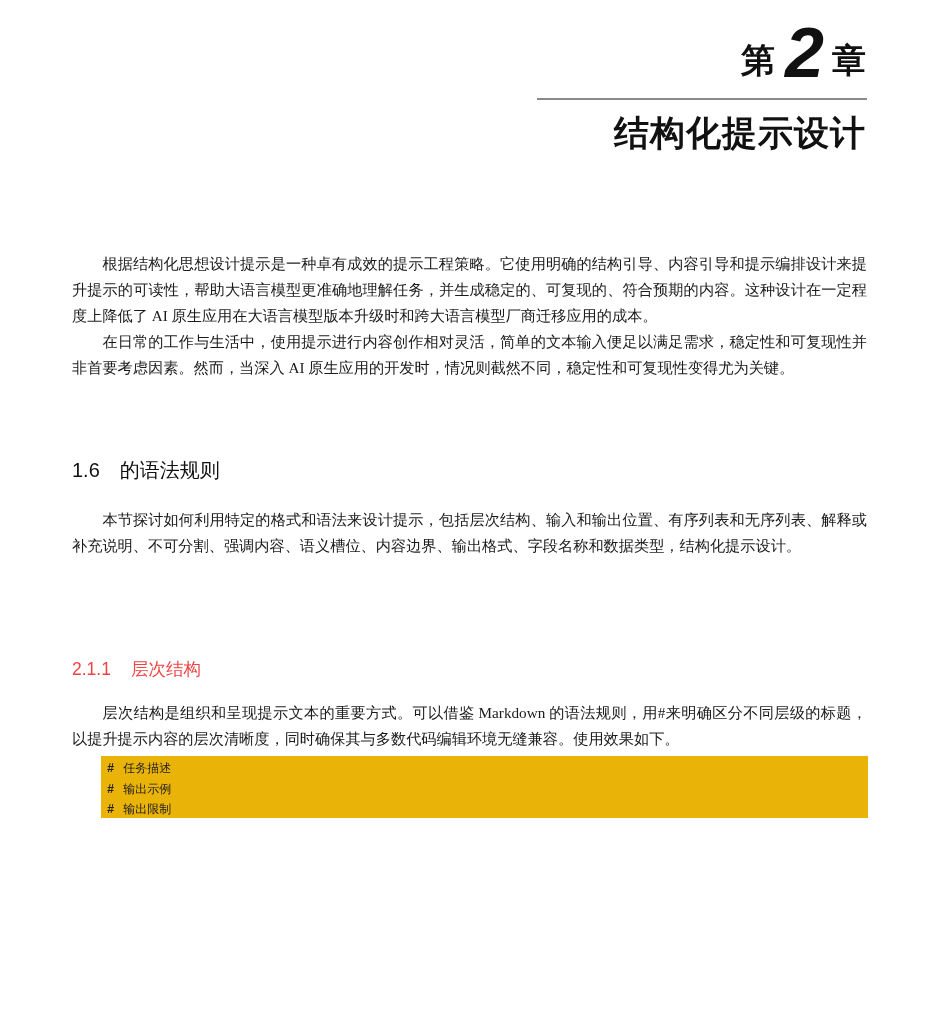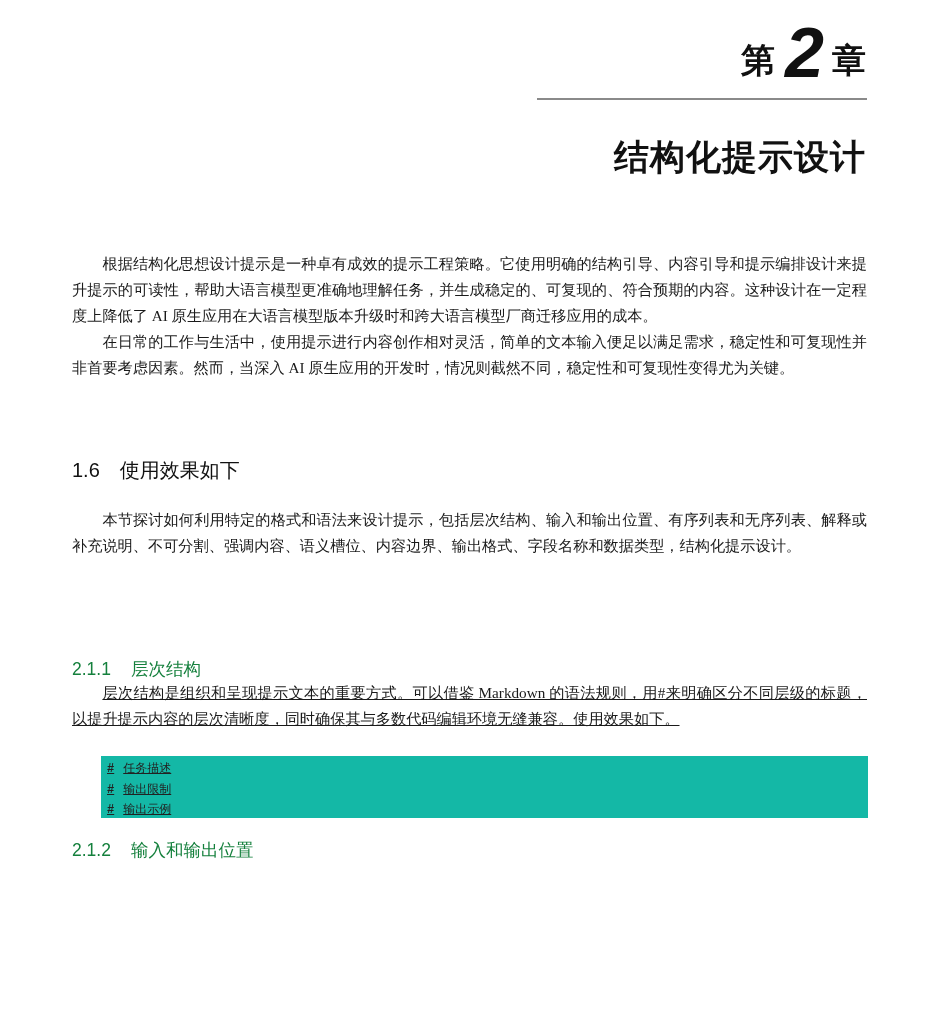--- a/index.html
+++ b/index.html
@@ -12,41 +12,41 @@
     }
     .chapter-num .cjk { font-size: 34px; line-height: 40px; margin-bottom: 4px; }
     .chapter-num .digit {
       font-family: "Liberation Sans", sans-serif; font-style: italic; font-weight: bold;
       font-size: 70px; line-height: 62px; letter-spacing: -2px; margin: 0 4px;
     }
     .chapter-rule { position: absolute; left: 537px; top: 98px; width: 330px; height: 2px; background: #8a8a8a; }
     .chapter-title {
       position: absolute; right: 74px; top: 110px;
       font-family: "DejaVu Sans", sans-serif; font-weight: bold;
-      font-size: 35px; line-height: 46px; color: #111; letter-spacing: 1px; margin-top: 24px;
+      font-size: 35px; line-height: 46px; color: #111; letter-spacing: 1px;
     }
     .body {
       position: absolute; left: 72px; width: 795px;
       font-family: "Liberation Serif", "DejaVu Serif", serif;
       font-size: 15.2px; line-height: 26px; color: #1a1a1a;
     }
     .body p { margin: 0; text-indent: 2em; text-align: justify; }
     .h2 {
       position: absolute; left: 72px;
       font-family: "DejaVu Sans", sans-serif; font-size: 20px; line-height: 28px; color: #111;
     }
     .h3 {
       position: absolute; left: 72px;
-      font-family: "DejaVu Sans", sans-serif; font-size: 17.5px; line-height: 26px; color: #15803d;
+      font-family: "DejaVu Sans", sans-serif; font-size: 17.5px; line-height: 26px; color: #ef4444;
     }
     .h2 .num, .h3 .num { display: inline-block; margin-right: 20px; font-family: "Liberation Sans", sans-serif; }
     .code-block {
       position: absolute; left: 101px; top: 756px; width: 767px; height: 62px;
-      background: #14b8a6; box-sizing: border-box; padding: 3px 0 0 6px;
-      font-family: "DejaVu Serif", serif; font-size: 12px; line-height: 19.5px; color: #222; text-decoration: underline;
+      background: #eab308; box-sizing: border-box; padding: 3px 0 0 6px;
+      font-family: "DejaVu Serif", serif; font-size: 12px; line-height: 19.5px; color: #222;
     }
     .code-line .hash { font-family: "Liberation Mono", monospace; font-weight: bold; margin-right: 9px; }
   </style>
 </head>
 <body>
 
 <div class="page">
 
   <div class="chapter-num">
     <span class="cjk">第</span>
@@ -55,39 +55,36 @@
   </div>
   <div class="chapter-rule"></div>
   <div class="chapter-title">结构化提示设计</div>
 
   <div class="body" style="top:251px;">
     <p>根据结构化思想设计提示是一种卓有成效的提示工程策略。它使用明确的结构引导、内容引导和提示编排设计来提升提示的可读性，帮助大语言模型更准确地理解任务，并生成稳定的、可复现的、符合预期的内容。这种设计在一定程度上降低了 AI 原生应用在大语言模型版本升级时和跨大语言模型厂商迁移应用的成本。</p>
     <p>在日常的工作与生活中，使用提示进行内容创作相对灵活，简单的文本输入便足以满足需求，稳定性和可复现性并非首要考虑因素。然而，当深入 AI 原生应用的开发时，情况则截然不同，稳定性和可复现性变得尤为关键。</p>
   </div>
 
   <div class="h2" style="top:456px;">
-    <span class="num">1.6</span><span>使用效果如下</span>
+    <span class="num">1.6</span><span>的语法规则</span>
   </div>
 
   <div class="body" style="top:507px;">
     <p>本节探讨如何利用特定的格式和语法来设计提示，包括层次结构、输入和输出位置、有序列表和无序列表、解释或补充说明、不可分割、强调内容、语义槽位、内容边界、输出格式、字段名称和数据类型，结构化提示设计。</p>
   </div>
 
   <div class="h3" style="top:656px;">
     <span class="num">2.1.1</span><span>层次结构</span>
   </div>
 
-  <div class="body" style="top:680px;text-decoration:underline;">
+  <div class="body" style="top:700px;">
     <p>层次结构是组织和呈现提示文本的重要方式。可以借鉴 Markdown 的语法规则，用#来明确区分不同层级的标题，以提升提示内容的层次清晰度，同时确保其与多数代码编辑环境无缝兼容。使用效果如下。</p>
   </div>
 
   <div class="code-block">
     <div class="code-line"><span class="hash">#</span><span>任务描述</span></div>
+    <div class="code-line"><span class="hash">#</span><span>输出示例</span></div>
     <div class="code-line"><span class="hash">#</span><span>输出限制</span></div>
-    <div class="code-line"><span class="hash">#</span><span>输出示例</span></div>
   </div>
 
-  <div class="h3" style="top:837px;">
-    <span class="num">2.1.2</span><span>输入和输出位置</span>
-  </div>
 
 
 </div>
 
 </body></html>

